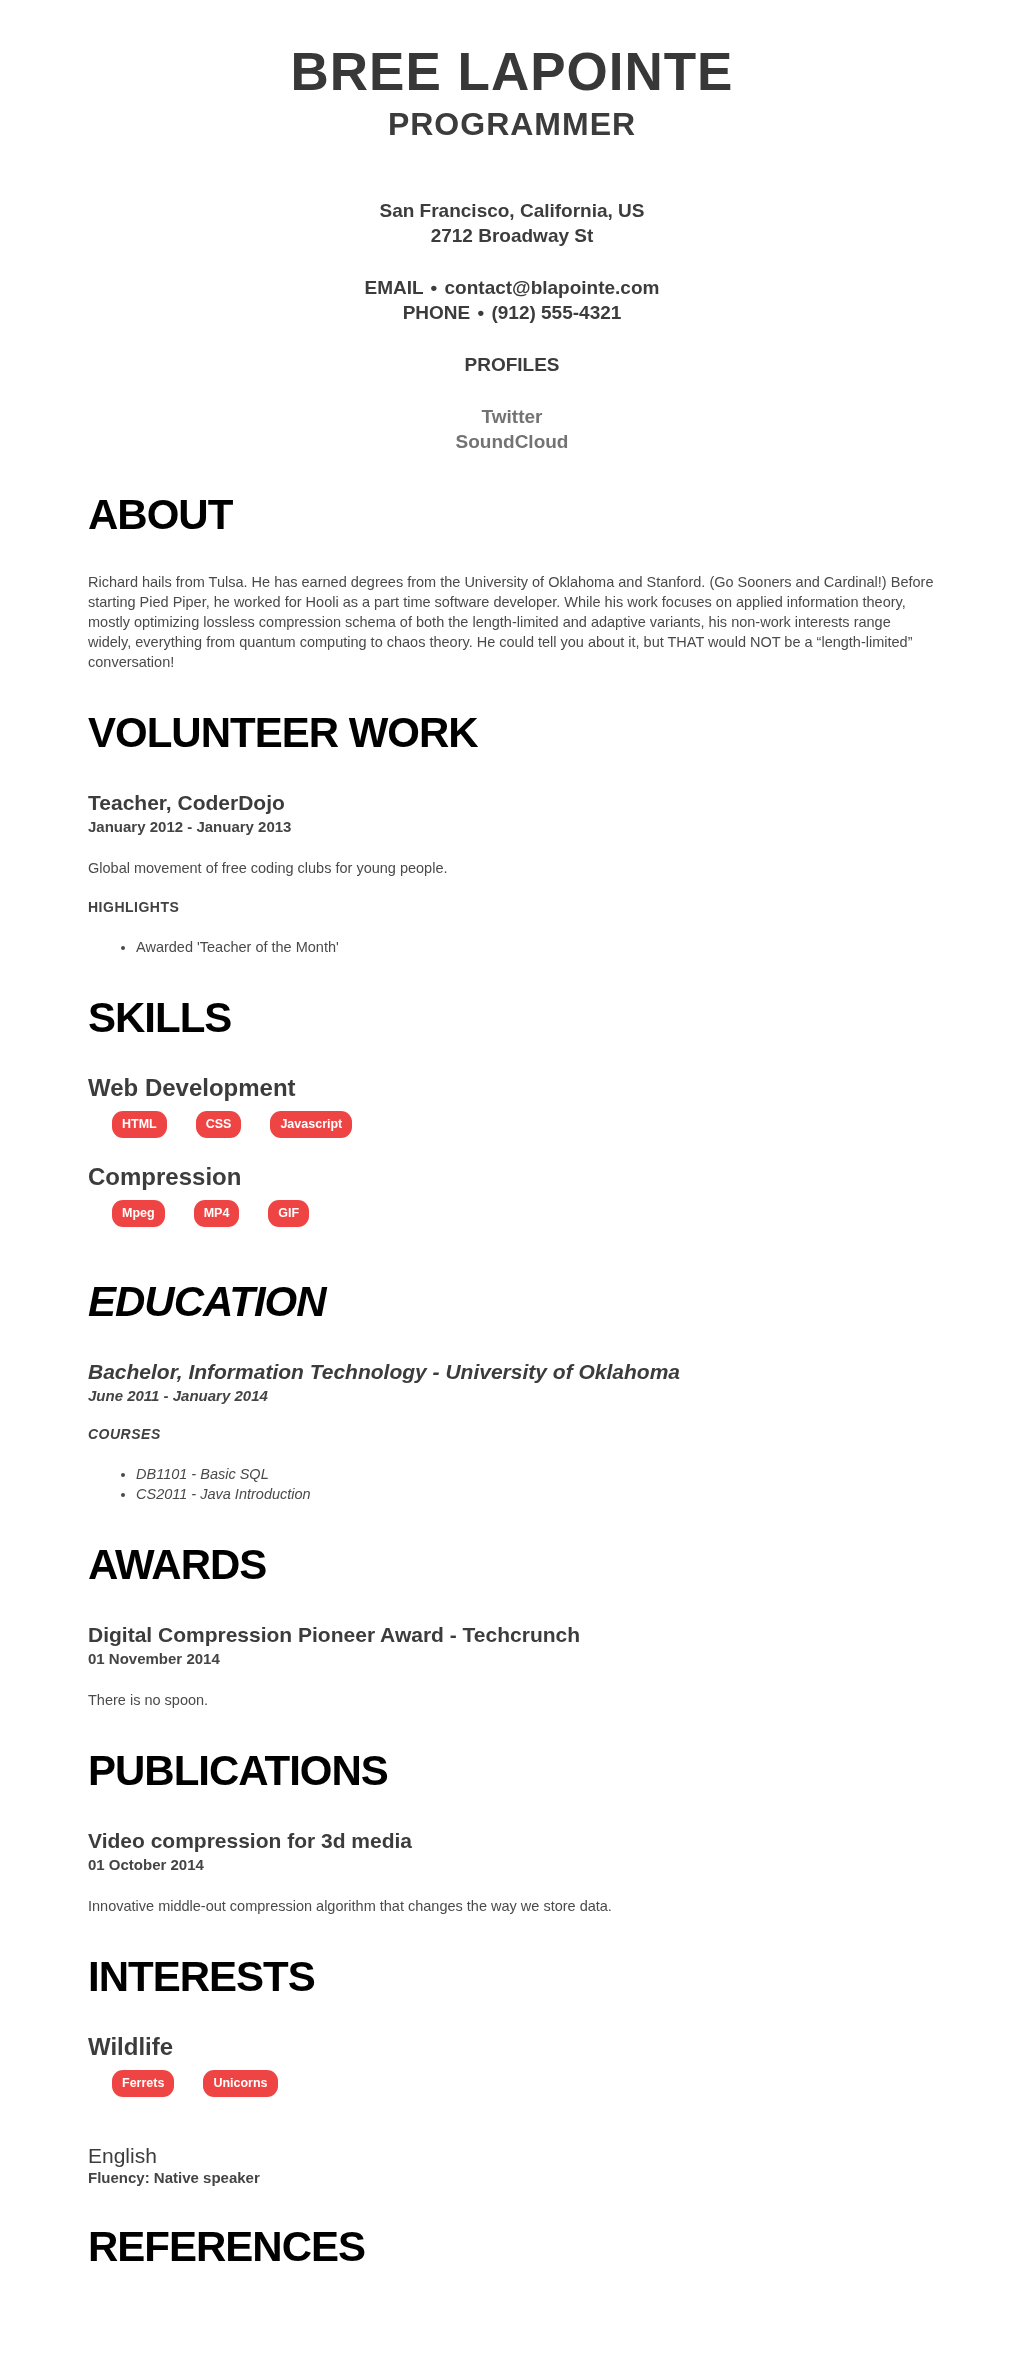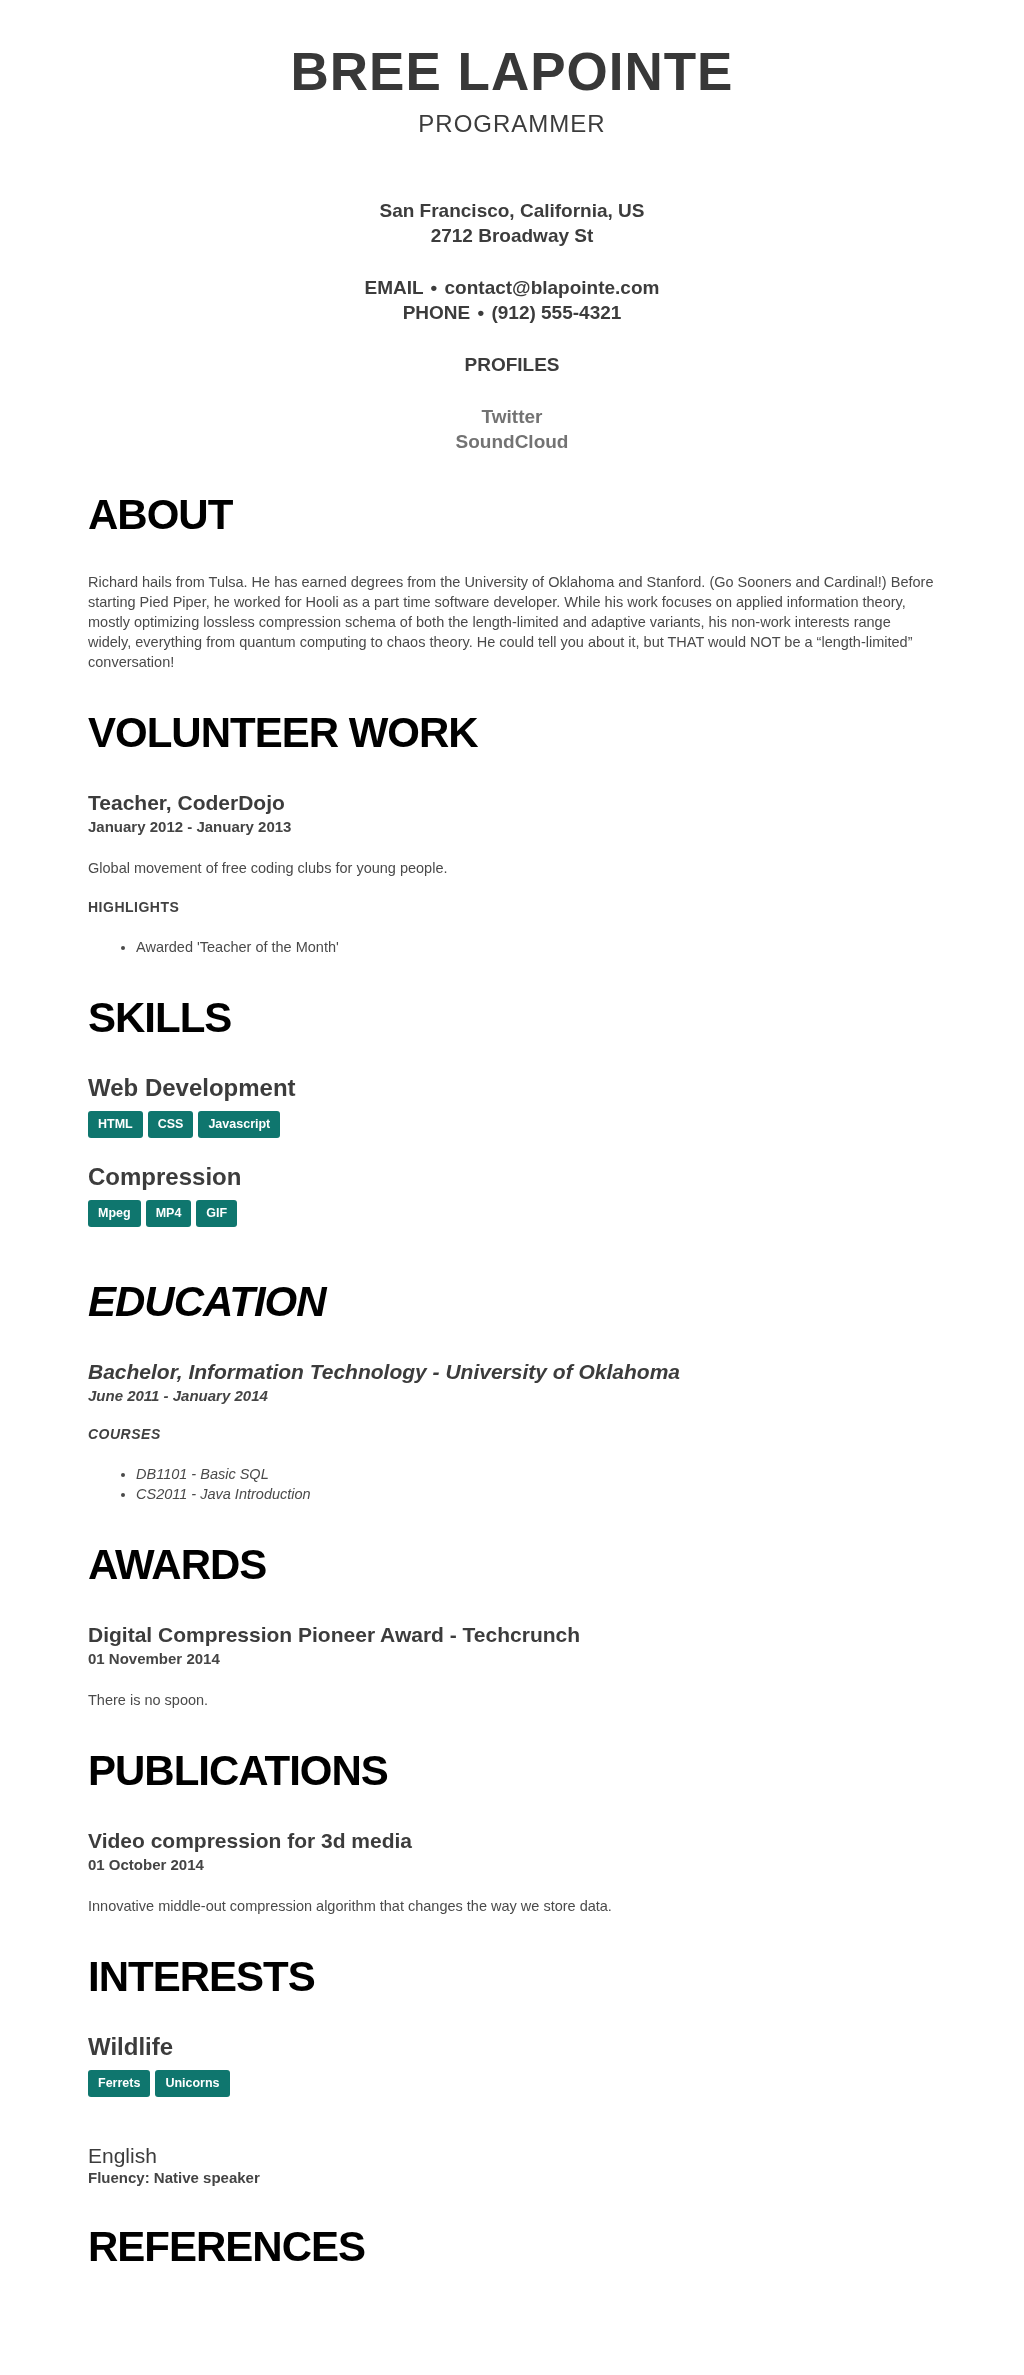--- a/index.html
+++ b/index.html
@@ -22,23 +22,23 @@
   .name {
     margin: 0;
     font-size: 53px;
     line-height: 60px;
     font-weight: bold;
     letter-spacing: 1px;
     color: #383838;
   }
   .job-title {
     margin: 2px 0 0 0;
-    font-size: 24px;
+    font-size: 32px;
     line-height: 40px;
-    font-weight: normal;
+    font-weight: bold;
     letter-spacing: 1px;
     color: #3c3c3c;
   }
   .contact { margin-top: 54px; font-weight: bold; font-size: 19px; }
   .contact p { margin: 0; line-height: 25px; }
   .contact .group-gap { margin-top: 27px; }
   .sep { padding: 0 2px; }
   .profile-link { color: #737373; text-decoration: none; margin-top: 18px; }
 
   
@@ -96,27 +96,28 @@
   .group-name {
     margin: 16px 0 10px 0;
     font-size: 24px;
     line-height: 26px;
     font-weight: bold;
     color: #3c3c3c;
   }
   .badges { display: flex; gap: 5px; }
   .badge {
     display: inline-block;
-    background: #0f766e;
+    background: #ef4444;
     color: #ffffff;
     font-size: 12.5px;
     font-weight: bold;
     line-height: 13px;
     padding: 7px 10px;
-    border-radius: 3px;
+    border-radius: 11px;
+    margin-left: 24px;
   }
 
   
   .lang-name {
     margin: 0;
     font-size: 21px;
     line-height: 25px;
     font-weight: normal;
   }
   .lang-fluency {

